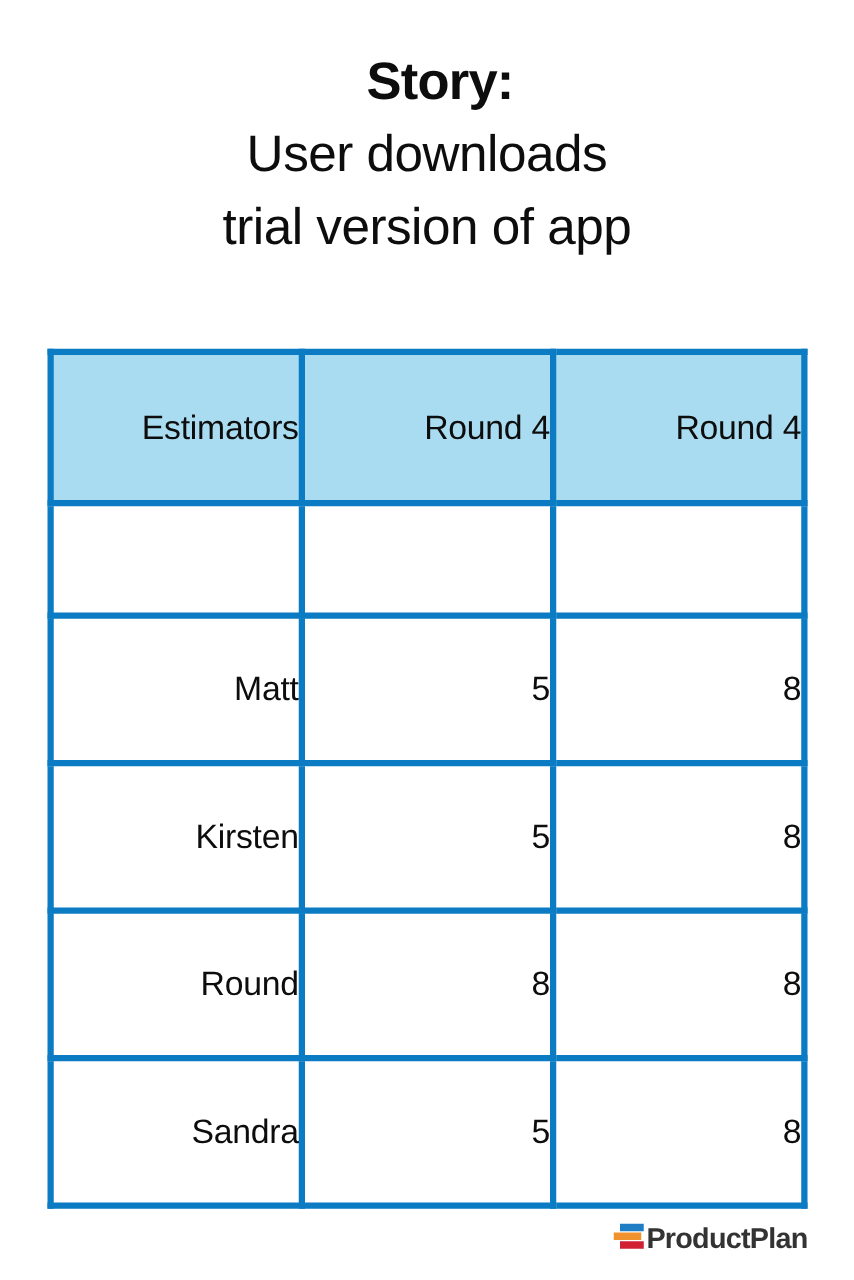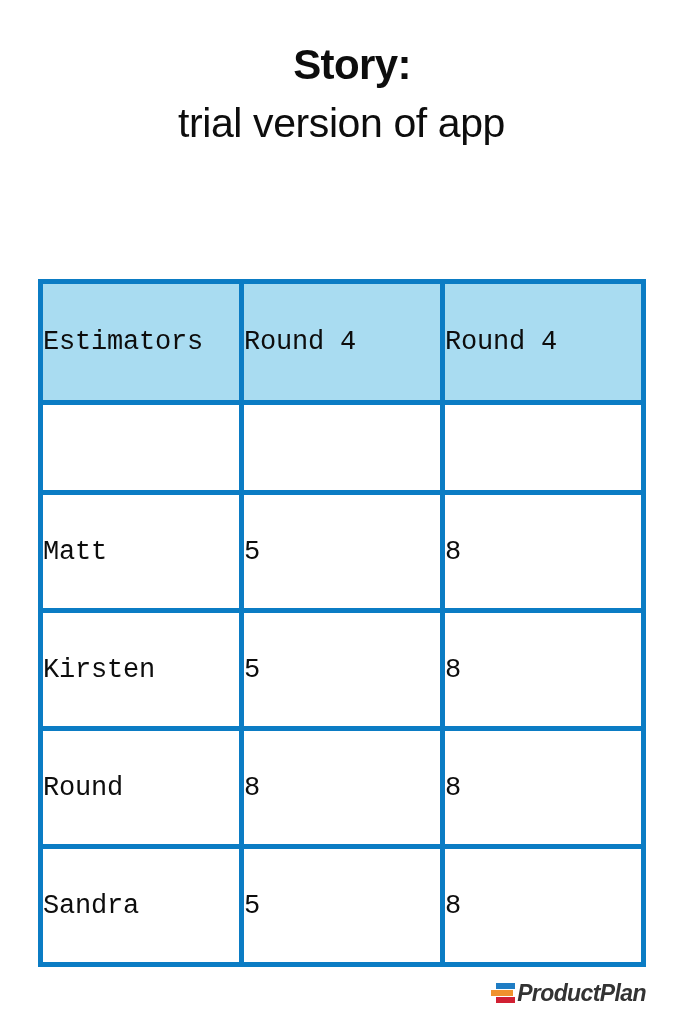--- a/index.html
+++ b/index.html
@@ -46,50 +46,47 @@
     width: 608px;
   }
   table.estimate-table {
     width: 608px;
     border-collapse: collapse;
     table-layout: fixed;
   }
   table.estimate-table td,
   table.estimate-table th {
     border: 5px solid #0b7cc4;
-    text-align: left;
+    text-align: right;
     vertical-align: middle;
     font-weight: normal;
     font-size: 27px;
     color: #0d0d0d;
     letter-spacing: -0.2px;
     padding: 0;
     background: #ffffff;
-    font-family: Liberation Mono, monospace;
   }
   table.estimate-table th {
     background: #a9dcf1;
     height: 116px;
   }
   tr.spacer-row td {
     height: 85px;
   }
   tr.data-row td {
     height: 113px;
   }
 
   
   .logo {
     position: absolute;
     right: 37px;
     top: 979px;
     display: flex;
-    align-items: center;
     height: 28px;
-    font-style: italic;
   }
   .logo-mark {
     position: relative;
     width: 24px;
     height: 21px;
     margin-right: 2px;
     flex: 0 0 auto;
   }
   .logo-mark .bar {
     position: absolute;
@@ -122,20 +119,21 @@
     color: #333333;
     letter-spacing: -0.6px;
     line-height: 23px;
   }
 </style>
 </head>
 <body>
 
 <div class="title-block">
   <span class="title-line bold">Story:</span>
+  <span class="title-line">User downloads</span>
   <span class="title-line">trial version of app</span>
 </div>
 
 <div class="table-wrap">
   <table class="estimate-table">
     <thead>
       <tr>
         <th>Estimators</th>
         <th>Round 4</th>
         <th>Round 4</th>

